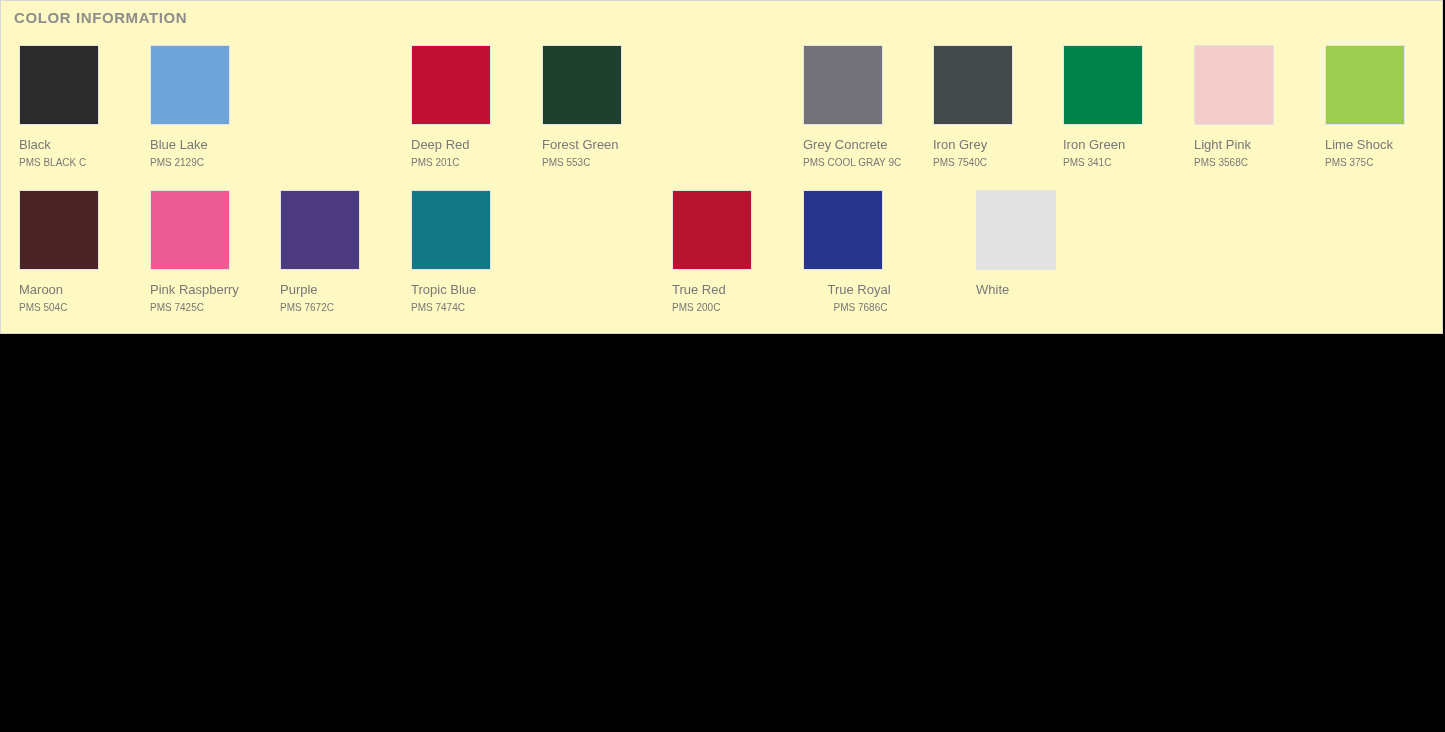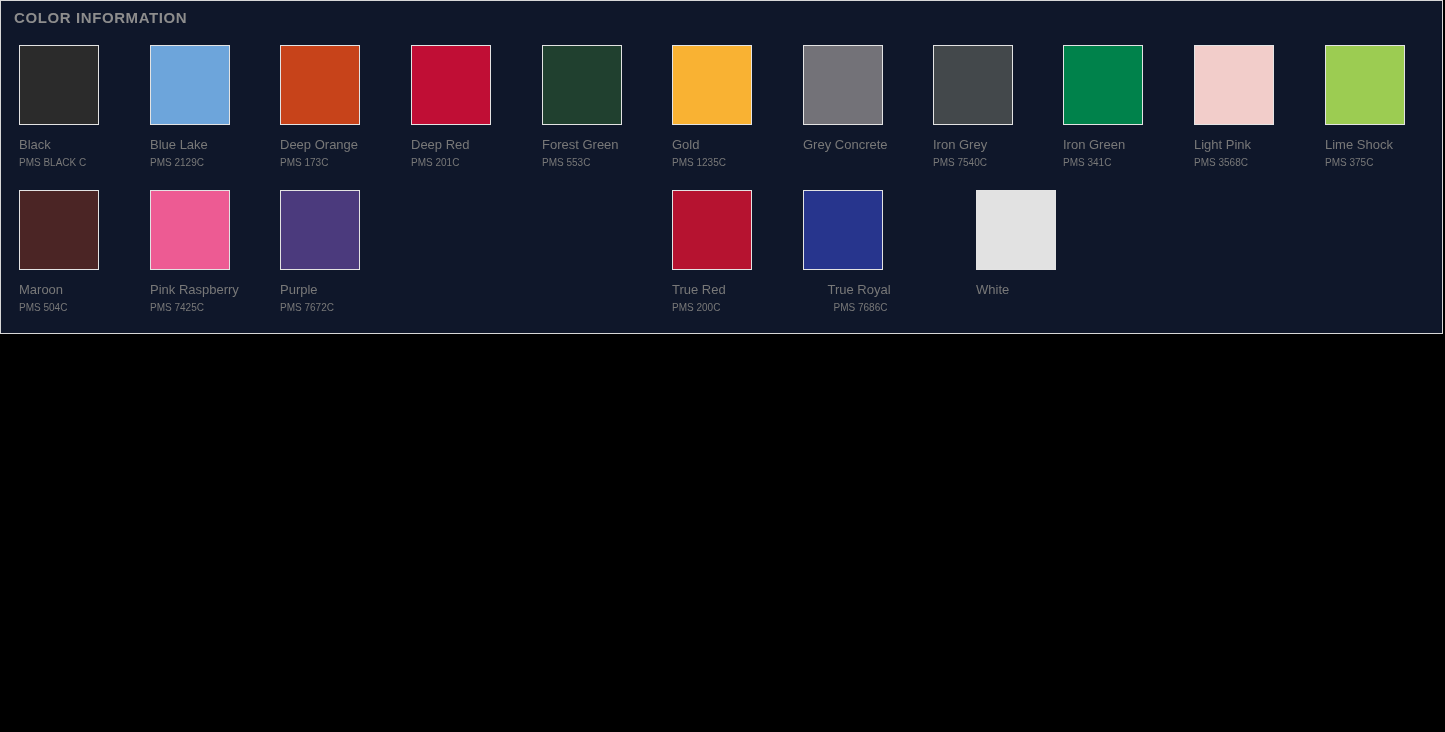--- a/index.html
+++ b/index.html
@@ -15,21 +15,21 @@
     font-family: "Liberation Sans", sans-serif;
   }
 
   
   #color-information-panel {
     position: absolute;
     left: 0;
     top: 0;
     width: 1443px;
     height: 334px;
-    background: #0f172a;
+    background: #fef9c3;
     border-top: 1px solid #d8d8d8;
     border-left: 1px solid #d8d8d8;
     border-right: 1px solid #d8d8d8;
     border-bottom: 1px solid #d8d8d8;
     box-sizing: border-box;
     overflow: hidden;
   }
 
   #panel-title {
     position: absolute;
@@ -104,43 +104,34 @@
         <div class="swatch-cell" style="left: 18px;">
           <span class="swatch-chip" style="background: rgb(43, 43, 43);"></span>
           <div class="swatch-name">Black</div>
           <div class="swatch-pms">PMS BLACK C</div>
         </div>
         <div class="swatch-cell" style="left: 149px;">
           <span class="swatch-chip" style="background: rgb(109, 165, 219);"></span>
           <div class="swatch-name">Blue Lake</div>
           <div class="swatch-pms">PMS 2129C</div>
         </div>
-        <div class="swatch-cell" style="left: 279px;">
-          <span class="swatch-chip" style="background: rgb(199, 67, 26);"></span>
-          <div class="swatch-name">Deep Orange</div>
-          <div class="swatch-pms">PMS 173C</div>
-        </div>
         <div class="swatch-cell" style="left: 410px;">
           <span class="swatch-chip" style="background: rgb(192, 14, 53);"></span>
           <div class="swatch-name">Deep Red</div>
           <div class="swatch-pms">PMS 201C</div>
         </div>
         <div class="swatch-cell" style="left: 541px;">
           <span class="swatch-chip" style="background: rgb(32, 64, 47);"></span>
           <div class="swatch-name">Forest Green</div>
           <div class="swatch-pms">PMS 553C</div>
         </div>
-        <div class="swatch-cell" style="left: 671px;">
-          <span class="swatch-chip" style="background: rgb(249, 178, 51);"></span>
-          <div class="swatch-name">Gold</div>
-          <div class="swatch-pms">PMS 1235C</div>
-        </div>
         <div class="swatch-cell" style="left: 802px;">
           <span class="swatch-chip" style="background: rgb(115, 114, 120);"></span>
           <div class="swatch-name">Grey Concrete</div>
+          <div class="swatch-pms wrap">PMS COOL GRAY 9C</div>
         </div>
         <div class="swatch-cell" style="left: 932px;">
           <span class="swatch-chip" style="background: rgb(67, 72, 75);"></span>
           <div class="swatch-name">Iron Grey</div>
           <div class="swatch-pms">PMS 7540C</div>
         </div>
         <div class="swatch-cell" style="left: 1062px;">
           <span class="swatch-chip" style="background: rgb(0, 130, 75);"></span>
           <div class="swatch-name">Iron Green</div>
           <div class="swatch-pms">PMS 341C</div>
@@ -165,20 +156,25 @@
         <div class="swatch-cell" style="left: 149px;">
           <span class="swatch-chip" style="background: rgb(237, 91, 147);"></span>
           <div class="swatch-name">Pink Raspberry</div>
           <div class="swatch-pms">PMS 7425C</div>
         </div>
         <div class="swatch-cell" style="left: 279px;">
           <span class="swatch-chip" style="background: rgb(75, 58, 125);"></span>
           <div class="swatch-name">Purple</div>
           <div class="swatch-pms">PMS 7672C</div>
         </div>
+        <div class="swatch-cell" style="left: 410px;">
+          <span class="swatch-chip" style="background: rgb(19, 119, 132);"></span>
+          <div class="swatch-name">Tropic Blue</div>
+          <div class="swatch-pms">PMS 7474C</div>
+        </div>
         <div class="swatch-cell" style="left: 671px;">
           <span class="swatch-chip" style="background: rgb(182, 19, 48);"></span>
           <div class="swatch-name">True Red</div>
           <div class="swatch-pms">PMS 200C</div>
         </div>
         <div class="swatch-cell" style="left: 802px; text-align: center;">
           <span class="swatch-chip" style="background: rgb(39, 53, 141);"></span>
           <div class="swatch-name">True Royal</div>
           <div class="swatch-pms">PMS 7686C</div>
         </div>

